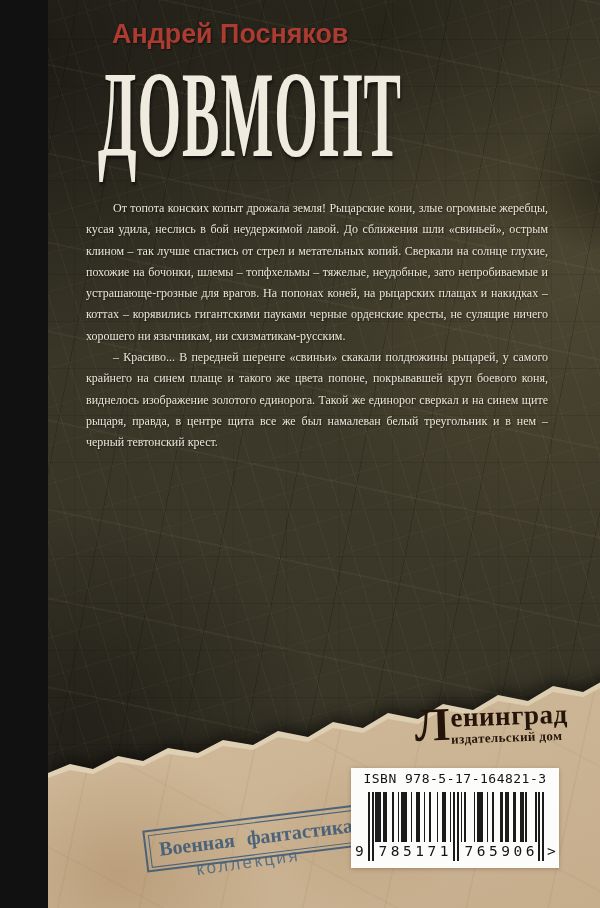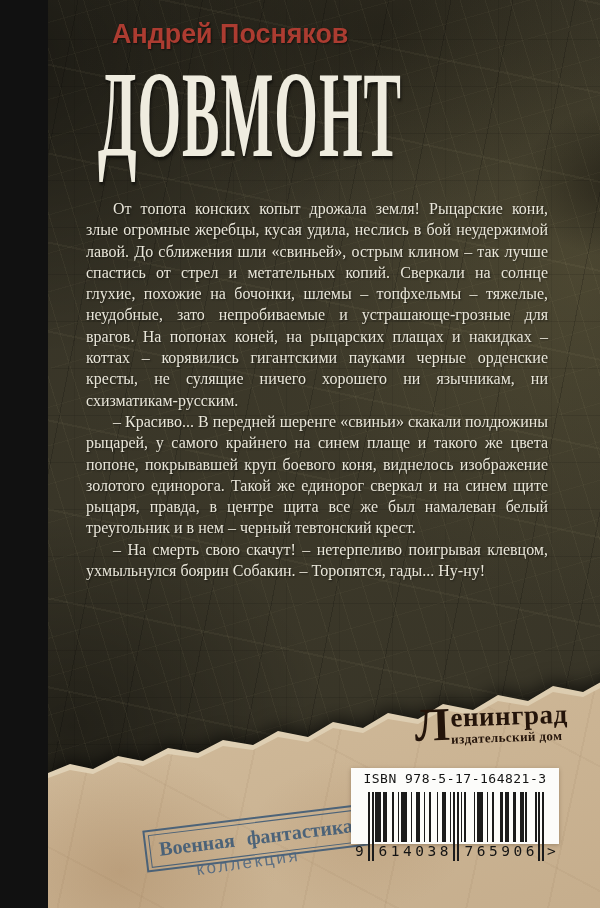--- a/index.html
+++ b/index.html
@@ -33,21 +33,21 @@
     text-shadow:1px 1px 2px rgba(0,0,0,.55); white-space:nowrap;
   }
   .title{
     position:absolute; left:50px; top:54px;
     font-weight:700; font-size:122px; line-height:1; letter-spacing:2px;
     color:#efecdf; transform:scaleX(.46); transform-origin:left top;
     text-shadow:2px 3px 4px rgba(0,0,0,.55); white-space:nowrap;
   }
   .annotation{
     position:absolute; left:38px; top:198px; width:462px;
-    font-size:16px; line-height:21.3px; text-align:justify;
+    font-size:12px; line-height:21.3px; text-align:justify;
     color:#e9e6d9; text-shadow:1px 1px 2px rgba(0,0,0,.5);
   }
   .annotation p{margin:0; text-indent:27px;}
   
   .torn-wrap{position:absolute; inset:0; filter:drop-shadow(0 -5px 9px rgba(0,0,0,.62)); pointer-events:none;}
   .torn-fringe{
     position:absolute; inset:0; background:linear-gradient(150deg,#ece0c9,#d8c7a9);
     clip-path:polygon(0px 773px,22px 764px,45px 769px,70px 756px,95px 761px,120px 748px,150px 753px,175px 740px,205px 745px,230px 731px,260px 737px,285px 722px,315px 728px,340px 713px,370px 719px,395px 704px,425px 710px,450px 695px,480px 701px,505px 686px,535px 692px,560px 678px,585px 683px,600px 674px,600px 908px,0px 908px);
   }
   .parchment{
@@ -78,21 +78,21 @@
   .stamp-box-inner{
     border:1.5px solid currentColor; padding:3px 9px 5px; text-align:center;
     font-weight:700; font-size:20px; word-spacing:7px; white-space:nowrap;
   }
   .collection{
     position:absolute; left:148px; top:853px; transform:rotate(-8deg);
     font-family:"Liberation Sans", sans-serif; font-size:17px; letter-spacing:2.5px;
     color:#4a6480; opacity:.85; white-space:nowrap;
   }
   .barcode-panel{
-    position:absolute; left:303px; top:768px; width:208px; height:76px;
+    position:absolute; left:303px; top:768px; width:208px; height:100px;
     background:#fcfcfa; box-shadow:0 1px 4px rgba(60,40,20,.3);
   }
   .isbn{
     position:absolute; top:3px; left:0; width:100%; text-align:center;
     font-family:"DejaVu Sans Mono", monospace; font-size:13px; letter-spacing:.5px; color:#141414;
     white-space:nowrap;
   }
   .bars{position:absolute; left:17px; top:24px; width:176px; height:69px;}
   .bar{position:absolute; top:0; background:#1b1b1b;}
   .bdigit{
@@ -111,21 +111,20 @@
 
   <div class="scratches"></div>
 
   <div class="author">Андрей Посняков</div>
 
   <div class="title">ДОВМОНТ</div>
 
   <div class="annotation">
     <p>От топота конских копыт дрожала земля! Рыцарские кони, злые огромные жеребцы, кусая удила, неслись в бой неудержимой лавой. До сближения шли «свиньей», острым клином – так лучше спастись от стрел и метательных копий. Сверкали на солнце глухие, похожие на бочонки, шлемы – топфхельмы – тяжелые, неудобные, зато непробиваемые и устрашающе-грозные для врагов. На попонах коней, на рыцарских плащах и накидках – коттах – корявились гигантскими пауками черные орденские кресты, не сулящие ничего хорошего ни язычникам, ни схизматикам-русским.</p>
     <p>– Красиво... В передней шеренге «свиньи» скакали полдюжины рыцарей, у самого крайнего на синем плаще и такого же цвета попоне, покрывавшей круп боевого коня, виднелось изображение золотого единорога. Такой же единорог сверкал и на синем щите рыцаря, правда, в центре щита все же был намалеван белый треугольник и в нем – черный тевтонский крест.</p>
-    <p>– На смерть свою скачут! – нетерпеливо поигрывая клевцом, ухмыльнулся боярин Собакин. – Торопятся, гады... Ну-ну!</p>
   </div>
 
   <div class="torn-wrap">
     <div class="torn-fringe"></div>
     <div class="parchment"></div>
   </div>
 
   <div class="publisher">
     <span class="pub-initial">Л</span>
     <span class="pub-rest"><span class="pub-name">енинград</span><span class="pub-sub">издательский дом</span></span>
@@ -135,21 +134,21 @@
     <div class="stamp-box">
       <div class="stamp-box-inner">Военная фантастика</div>
     </div>
   </div>
   <div class="collection">коллекция</div>
 
   <div class="barcode-panel">
     <div class="isbn">ISBN 978-5-17-164821-3</div>
     <div class="bars">
       <span class="bdigit d-lead">9</span>
-      <span class="bdigit d-g1">614038</span>
+      <span class="bdigit d-g1">785171</span>
       <span class="bdigit d-g2">765906</span>
       <span class="bdigit d-tail">&gt;</span>
     <div class="bar" style="left: 0px; width: 1.85px; height: 69px;"></div>
         <div class="bar" style="left: 3.71px; width: 1.85px; height: 69px;"></div>
         <div class="bar" style="left: 7.41px; width: 5.56px; height: 50px;"></div>
         <div class="bar" style="left: 14.82px; width: 3.71px; height: 50px;"></div>
         <div class="bar" style="left: 24.08px; width: 1.85px; height: 50px;"></div>
         <div class="bar" style="left: 29.64px; width: 1.85px; height: 50px;"></div>
         <div class="bar" style="left: 33.35px; width: 5.56px; height: 50px;"></div>
         <div class="bar" style="left: 42.61px; width: 1.85px; height: 50px;"></div>

